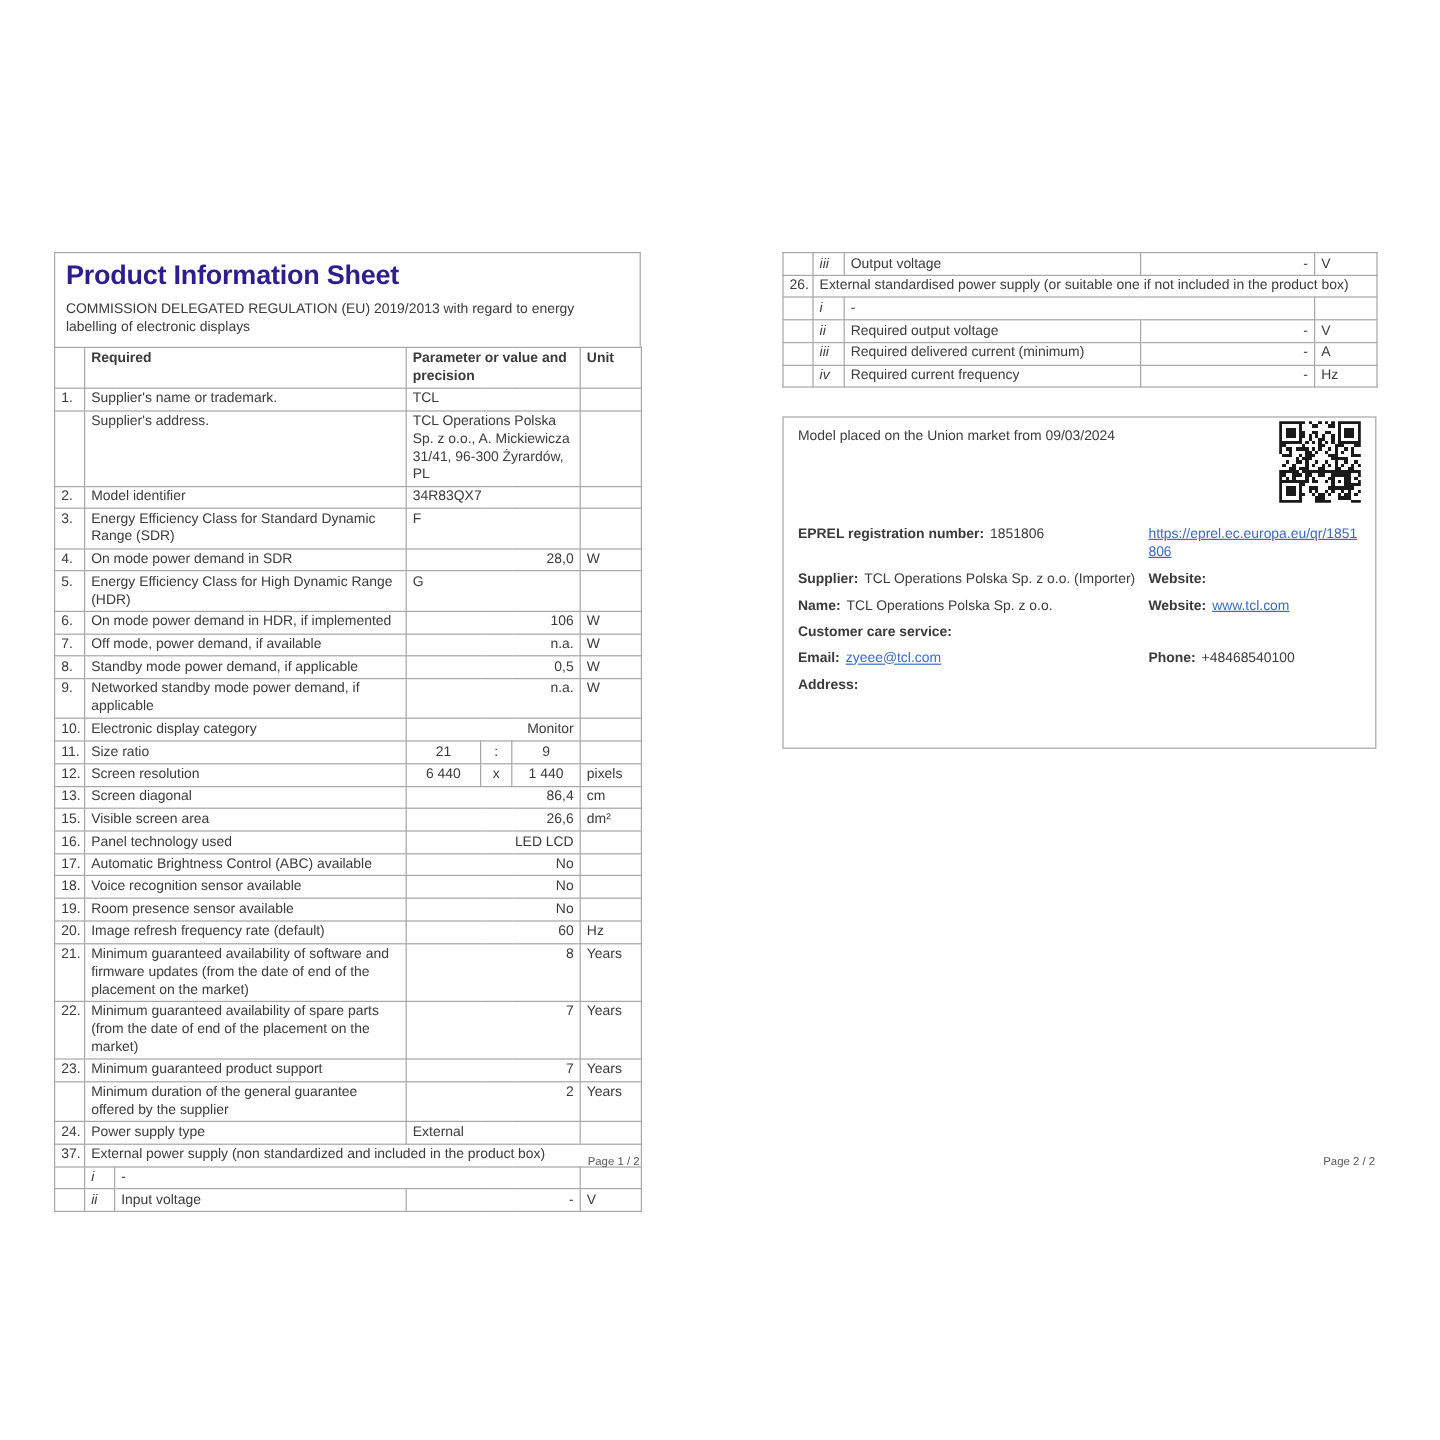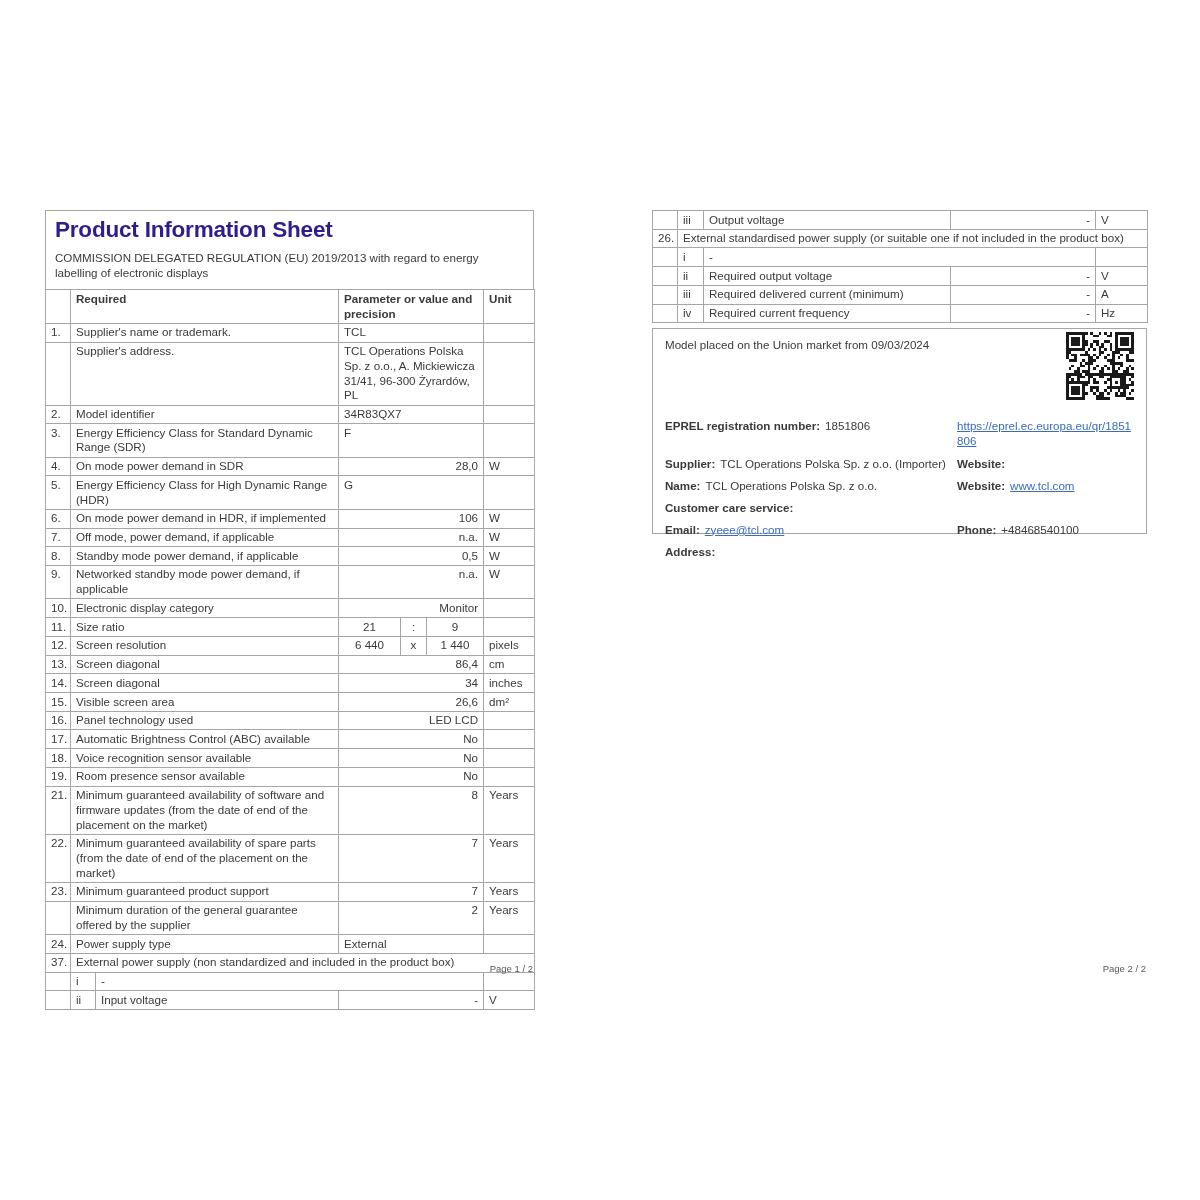--- a/index.html
+++ b/index.html
@@ -27,26 +27,26 @@
   table.param-table{
     border-collapse:collapse;width:100%;table-layout:fixed;
     font-size:11.6px;color:#3a3a3a;
   }
   table.param-table td{
     border:1px solid #a6a6a6;padding:1.5px 5px;vertical-align:top;
     line-height:1.27;overflow:hidden;
   }
   td.hdr{font-weight:bold;}
   td.num{padding-left:6px;}
-  td.sub{}
+  td.sub{font-style:italic;}
   td.val-right{text-align:right;}
   td.val-center{text-align:center;}
 
   .info-box{
-    border:1px solid #a6a6a6;margin-top:5px;height:206px;
+    border:1px solid #a6a6a6;margin-top:24px;height:277px;
     box-sizing:border-box;padding:8px 12px;position:relative;
     font-size:11.6px;line-height:1.3;
   }
   .info-row{display:flex;margin-bottom:7px;}
   .info-left{width:292px;flex:none;padding-right:10px;box-sizing:border-box;}
   .info-right{flex:1;}
   .info-label{font-weight:bold;margin-right:5px;text-align:right;}
   .market-line{margin-bottom:66px;max-width:290px;}
   .doc-link{color:#3a6bc0;text-decoration:underline;word-break:break-all;cursor:pointer;}
   .address-lines div{line-height:1.32;}
@@ -119,21 +119,21 @@
           <td class=""></td>
         </tr>
         <tr>
           <td class="num">6.</td>
           <td class="" colspan="2">On mode power demand in HDR, if implemented</td>
           <td class="val-right" colspan="3">106</td>
           <td class="">W</td>
         </tr>
         <tr>
           <td class="num">7.</td>
-          <td class="" colspan="2">Off mode, power demand, if applicable</td>
+          <td class="" colspan="2">Off mode, power demand, if available</td>
           <td class="val-right" colspan="3">n.a.</td>
           <td class="">W</td>
         </tr>
         <tr>
           <td class="num">8.</td>
           <td class="" colspan="2">Standby mode power demand, if applicable</td>
           <td class="val-right" colspan="3">0,5</td>
           <td class="">W</td>
         </tr>
         <tr>
@@ -164,26 +164,20 @@
           <td class="val-center">1 440</td>
           <td class="">pixels</td>
         </tr>
         <tr>
           <td class="num">13.</td>
           <td class="" colspan="2">Screen diagonal</td>
           <td class="val-right" colspan="3">86,4</td>
           <td class="">cm</td>
         </tr>
         <tr>
-          <td class="num">14.</td>
-          <td class="" colspan="2">Screen diagonal</td>
-          <td class="val-right" colspan="3">34</td>
-          <td class="">inches</td>
-        </tr>
-        <tr>
           <td class="num">15.</td>
           <td class="" colspan="2">Visible screen area</td>
           <td class="val-right" colspan="3">26,6</td>
           <td class="">dm²</td>
         </tr>
         <tr>
           <td class="num">16.</td>
           <td class="" colspan="2">Panel technology used</td>
           <td class="val-right" colspan="3">LED LCD</td>
           <td class=""></td>
@@ -198,20 +192,26 @@
           <td class="num">18.</td>
           <td class="" colspan="2">Voice recognition sensor available</td>
           <td class="val-right" colspan="3">No</td>
           <td class=""></td>
         </tr>
         <tr>
           <td class="num">19.</td>
           <td class="" colspan="2">Room presence sensor available</td>
           <td class="val-right" colspan="3">No</td>
           <td class=""></td>
+        </tr>
+        <tr>
+          <td class="num">20.</td>
+          <td class="" colspan="2">Image refresh frequency rate (default)</td>
+          <td class="val-right" colspan="3">60</td>
+          <td class="">Hz</td>
         </tr>
         <tr>
           <td class="num">21.</td>
           <td class="" colspan="2">Minimum guaranteed availability of software and firmware updates (from the date of end of the placement on the market)</td>
           <td class="val-right" colspan="3">8</td>
           <td class="">Years</td>
         </tr>
         <tr>
           <td class="num">22.</td>
           <td class="" colspan="2">Minimum guaranteed availability of spare parts (from the date of end of the placement on the market)</td>

